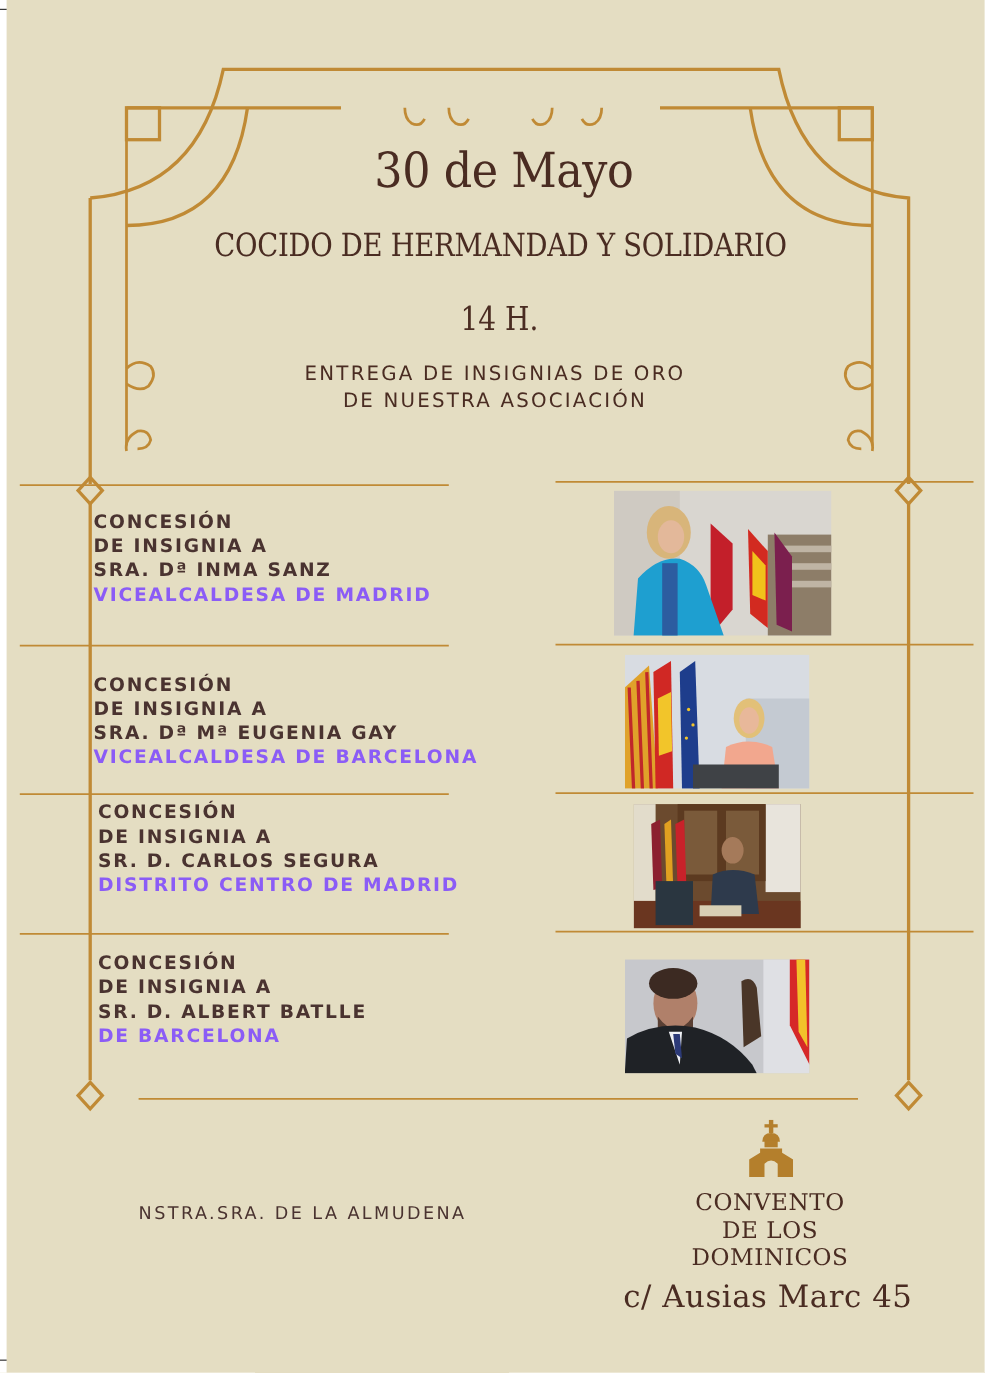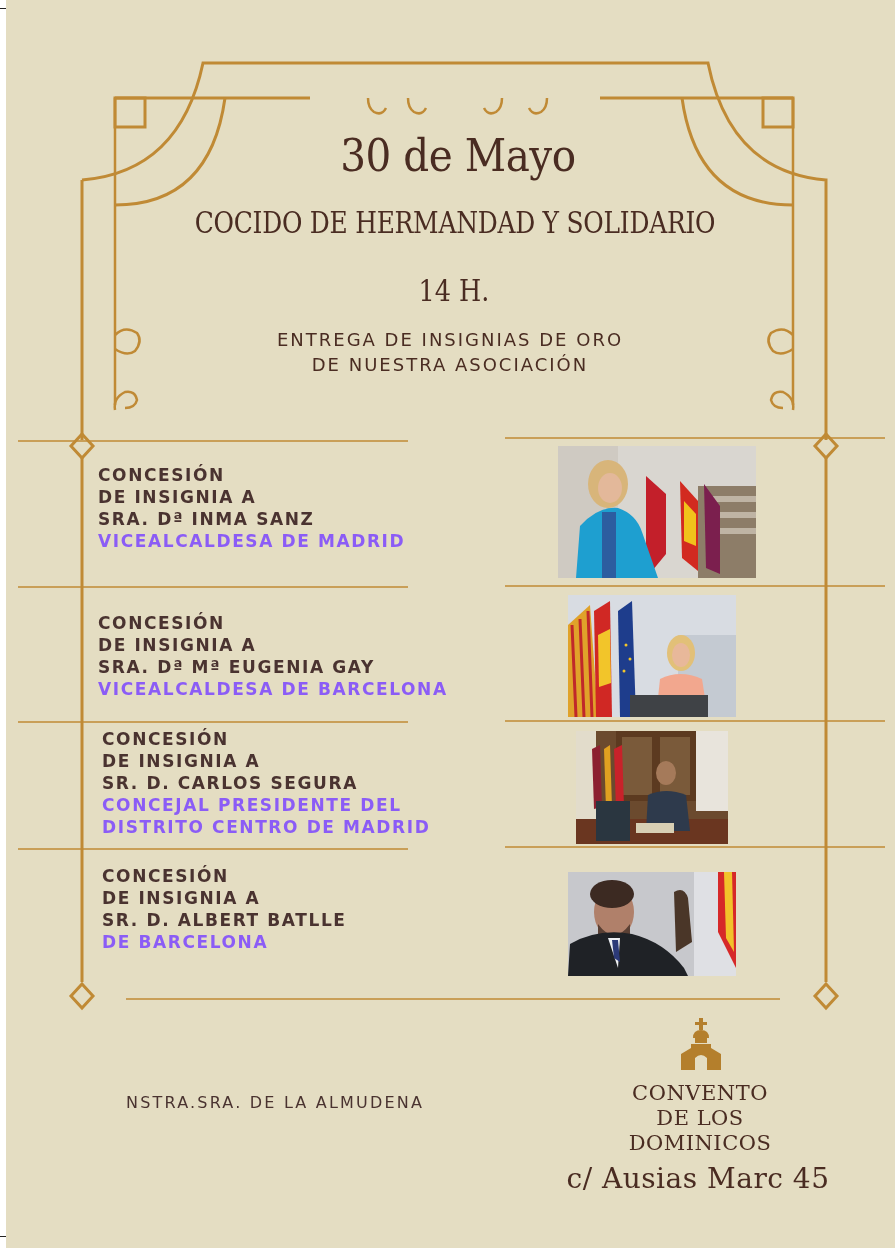--- a/index.html
+++ b/index.html
@@ -30,21 +30,21 @@
     font-family: "DejaVu Serif", serif; font-size: 30px; color: #4a2c22;
     transform: scaleX(0.85);
   }
   .subtitle {
     left: 0; width: 900px; top: 327px; text-align: center;
     font-family: "DejaVu Sans", sans-serif; font-size: 18px; color: #4a2c22;
     letter-spacing: 2px; line-height: 25px;
   }
   .award {
     font-family: "DejaVu Sans", sans-serif; font-weight: bold; font-size: 17px;
-    line-height: 22px; letter-spacing: 1.6px; color: #4a3330; padding-left: 13px;
+    line-height: 22px; letter-spacing: 1.6px; color: #4a3330;
   }
   .award .role { color: #8b5cf6; }
   .photo { position: absolute; overflow: hidden; }
   .footer-left {
     left: 126px; top: 1092px; font-family: "DejaVu Sans", sans-serif;
     font-size: 16px; color: #4a3330; letter-spacing: 2.2px; line-height: 22px;
   }
   .convento {
     left: 600px; width: 200px; top: 1081px; text-align: center;
     font-family: "DejaVu Serif", serif; font-size: 21px; color: #4a2c22;
@@ -171,21 +171,20 @@
     <ellipse cx="113" cy="60" rx="9" ry="12" fill="#e8b89a"></ellipse>
     <path d="M88 122 L92 84 Q112 74 134 84 L140 122 Z" fill="#f2a78e"></path>
     <rect x="62" y="100" width="78" height="22" fill="#3f4246"></rect>
   </svg>
 </div>
 
 <div class="abs award" style="left:89px; top:728px;">
   <div>CONCESIÓN</div>
   <div>DE INSIGNIA A</div>
   <div>SR. D. CARLOS SEGURA</div>
-  <div class="role">CONCEJAL PRESIDENTE DEL</div>
   <div class="role">DISTRITO CENTRO DE MADRID</div>
 </div>
 <div class="photo" style="left:576px; top:731px; width:152px; height:113px;">
   <svg width="152" height="113" viewBox="0 0 152 113">
     <rect width="152" height="113" fill="#6b4a2e"></rect>
     <rect x="0" y="0" width="20" height="113" fill="#e2dccb"></rect>
     <rect x="120" y="0" width="32" height="80" fill="#e8e4dc"></rect>
     <rect x="40" y="0" width="80" height="70" fill="#5c3a20"></rect>
     <rect x="46" y="6" width="30" height="58" fill="#7a5a3a"></rect>
     <rect x="84" y="6" width="30" height="58" fill="#7a5a3a"></rect>

